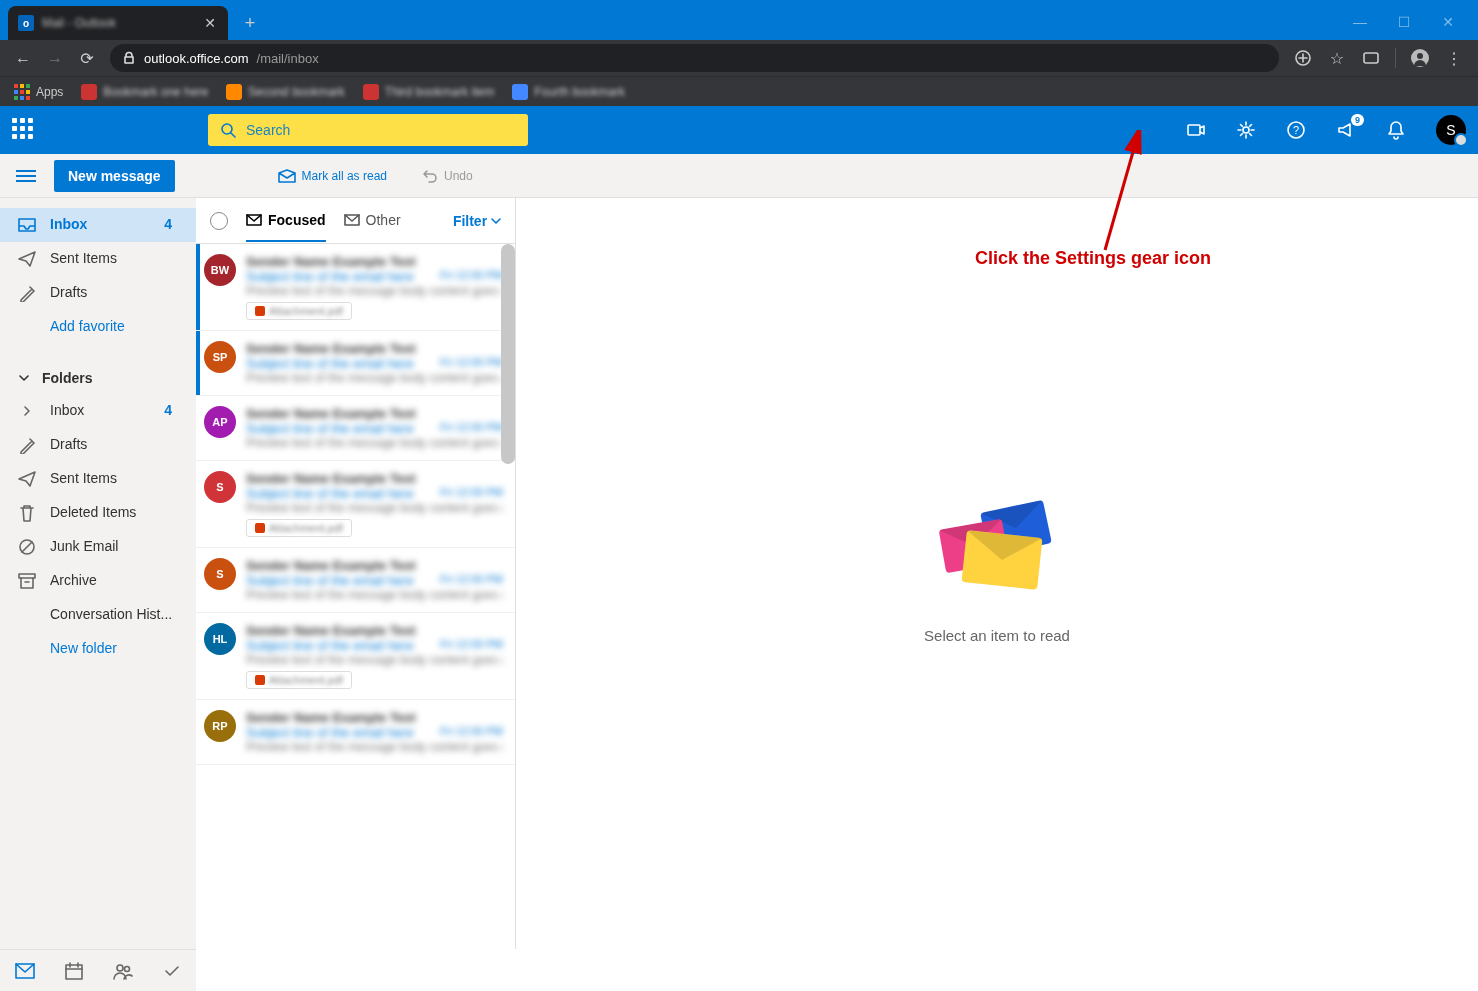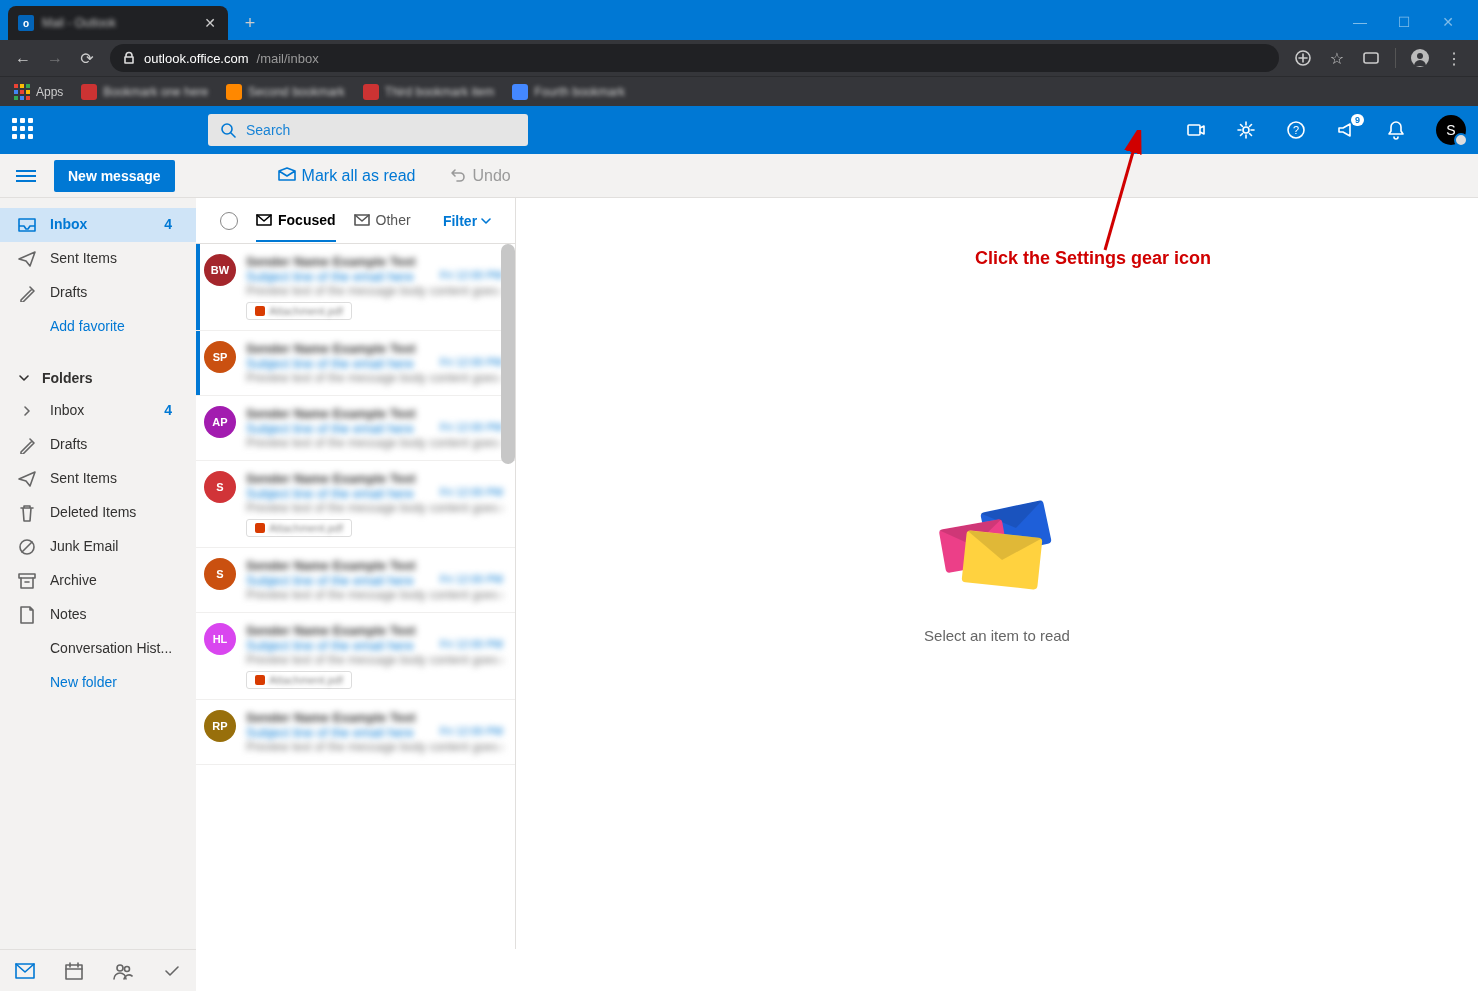--- a/index.html
+++ b/index.html
@@ -28,55 +28,55 @@
   .bm-txt { filter:blur(2px); color:#ccc; }
   .apps-ico { width:16px; height:16px; display:grid; grid-template-columns:repeat(3,4px); grid-template-rows:repeat(3,4px); gap:2px;}
   .apps-ico span:nth-child(1){background:#ea4335;} .apps-ico span:nth-child(2){background:#fbbc05;} .apps-ico span:nth-child(3){background:#34a853;}
   .apps-ico span:nth-child(4){background:#4285f4;} .apps-ico span:nth-child(5){background:#ea4335;} .apps-ico span:nth-child(6){background:#fbbc05;}
   .apps-ico span:nth-child(7){background:#34a853;} .apps-ico span:nth-child(8){background:#4285f4;} .apps-ico span:nth-child(9){background:#ea4335;}
 
   
   .app-header { height:48px; background:#0078d4; display:flex; align-items:center; padding:0 12px; gap:12px;}
   .waffle { width:24px; height:24px; display:grid; grid-template-columns:repeat(3,5px); grid-template-rows:repeat(3,5px); gap:3px;}
   .waffle span { background:#fff; border-radius:1px;}
-  .search-wrap { margin-left:160px; width:320px; height:32px; background:#e5e5e5; border-radius:3px; display:flex; align-items:center; padding:0 12px; gap:10px; color:#0078d4;}
+  .search-wrap { margin-left:160px; width:320px; height:32px; background:#fde047; border-radius:3px; display:flex; align-items:center; padding:0 12px; gap:10px; color:#0078d4;}
   .search-input { border:none; background:transparent; flex:1; font-size:14px; color:#0078d4; outline:none;}
   .search-input::placeholder { color:#0078d4; opacity:.9;}
   .hdr-right { margin-left:auto; display:flex; align-items:center; gap:30px; color:#fff; }
   .hdr-ico { width:20px; height:20px; display:flex; align-items:center; justify-content:center; position:relative;}
   .badge { position:absolute; top:-6px; right:-8px; background:#fff; color:#0078d4; font-size:9px; font-weight:bold; border-radius:8px; padding:0 4px; line-height:12px;}
   .avatar { width:30px; height:30px; border-radius:50%; background:#000; color:#fff; display:flex; align-items:center; justify-content:center; font-size:14px; position:relative;}
   .avatar::after{content:""; position:absolute; right:-2px; bottom:-2px; width:10px;height:10px;border-radius:50%; background:#ddd; border:2px solid #0078d4;}
 
   
   .toolbar { height:44px; background:#f3f2f1; display:flex; align-items:center; padding:0 16px; gap:18px; border-bottom:1px solid #e1dfdd;}
   .ham { width:20px; display:flex; flex-direction:column; gap:3px;}
   .ham span{height:2px;background:#0078d4;}
   .new-msg { background:#0078d4; color:#fff; border:none; padding:8px 14px; font-size:14px; font-weight:600; border-radius:2px;}
-  .tb-link { color:#0078d4; font-size:16px; display:flex; gap:6px;padding-left:17px;}
+  .tb-link { color:#0078d4; font-size:12px; display:flex; align-items:center; gap:6px;padding-left:17px;}
   .tb-link.muted { color:#9a9a9a;}
   .tb-gap { width:50px;}
 
   
   .main { display:flex; height:calc(100% - 40px - 36px - 30px - 48px - 44px - 42px);}
   .sidebar { width:196px; background:#f3f2f1; overflow-y:auto; font-size:14px; color:#323130;}
   .sb-section { padding:10px 0;}
   .sb-head { display:flex; align-items:center; gap:12px; padding:8px 18px; font-weight:600; color:#323130;}
   .sb-item { display:flex; align-items:flex-start; gap:14px; padding:8px 18px; cursor:pointer;}
   .sb-item.active{background:#cfe4f7;}
   .sb-item.active .sb-label{color:#0078d4; font-weight:600;}
   .sb-ico { width:18px; height:18px; display:flex; align-items:center; justify-content:center; color:#666;}
   .sb-item.active .sb-ico{color:#0078d4;}
   .sb-label{flex:1;}
   .sb-count{color:#0078d4; font-weight:600; padding-right:6px;}
   .sb-link{color:#0078d4; padding:8px 18px 8px 50px; cursor:pointer; font-size:14px;}
 
   
   .list { width:320px; border-right:1px solid #e1dfdd; display:flex; flex-direction:column;}
-  .list-head { height:46px; display:flex; align-items:center; padding:0 24px; gap:18px; border-bottom:1px solid #e1dfdd; font-size:14px;}
+  .list-head { height:46px; display:flex; align-items:center; padding:0 14px; gap:18px; border-bottom:1px solid #e1dfdd; font-size:14px;}
   .lh-select { width:18px;height:18px;border:1.5px solid #888;border-radius:50%;}
   .lh-tab { display:flex; align-items:center; gap:6px; color:#555; padding-bottom:12px; padding-top:12px; border-bottom:2px solid transparent;}
   .lh-tab.active{color:#000; font-weight:600; border-bottom-color:#0078d4;}
   .lh-filter{margin-left:auto; color:#0078d4; font-weight:600;}
   .msgs{flex:1; overflow-y:auto;}
   .msg{display:flex; gap:10px; padding:10px 12px 10px 8px; border-bottom:1px solid #f0efee; position:relative;}
   .msg.unread::before{content:""; position:absolute; left:0; top:0; bottom:0; width:4px; background:#0078d4;}
   .msg-av{width:32px;height:32px;border-radius:50%; display:flex;align-items:center;justify-content:center; color:#fff; font-size:11px; font-weight:600; flex-shrink:0;text-align:center;}
   .msg-body{flex:1; min-width:0;}
   .msg-line{display:flex; justify-content:space-between; font-size:13px; gap:6px;}
@@ -358,28 +358,20 @@
             <span class="sb-ico">
               <svg width="18" height="16">
                 <rect class="stroke" x="1" y="1" width="16" height="4"></rect>
                 <path class="stroke" d="M3 5v10h12V5M7 9h4"></path>
               </svg>
             </span>
       <span class="sb-label">Archive</span>
       </div>
           <div class="sb-item">
             <span class="sb-ico">
-              <svg width="16" height="18">
-                <path class="stroke" d="M2 1h9l3 3v13H2zM11 1v3h3"></path>
-              </svg>
-            </span>
-      <span class="sb-label">Notes</span>
-      </div>
-          <div class="sb-item">
-            <span class="sb-ico">
               <span style="width:18px"></span>
             </span>
       <span class="sb-label">Conversation Hist...</span>
       </div>
         </div>
       <div class="sb-link">New folder</div>
     </div>
   </div>
 
   <div class="list" style="position:relative">
@@ -475,21 +467,21 @@
             </div>
       <div class="msg-line">
               <span class="msg-subj">Subject line of the email here</span>
               <span class="msg-time">Fri 12:00 PM</span>
             </div>
       <div class="msg-prev">Preview text of the message body content goes right here</div>
 
     </div>
         </div>
         <div class="msg">
-          <div class="msg-av" style="background:#d946ef">HL</div>
+          <div class="msg-av" style="background:#0369a1">HL</div>
     <div class="msg-body">
       <div class="msg-line">
               <span class="msg-from">Sender Name Example Text</span>
             </div>
       <div class="msg-line">
               <span class="msg-subj">Subject line of the email here</span>
               <span class="msg-time">Fri 12:00 PM</span>
             </div>
       <div class="msg-prev">Preview text of the message body content goes right here</div>
       <span class="msg-att">

